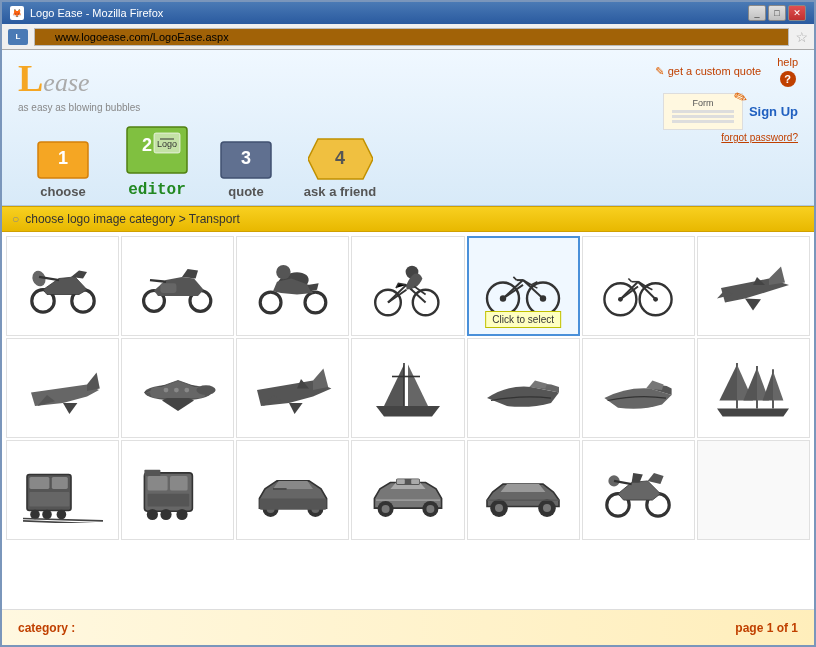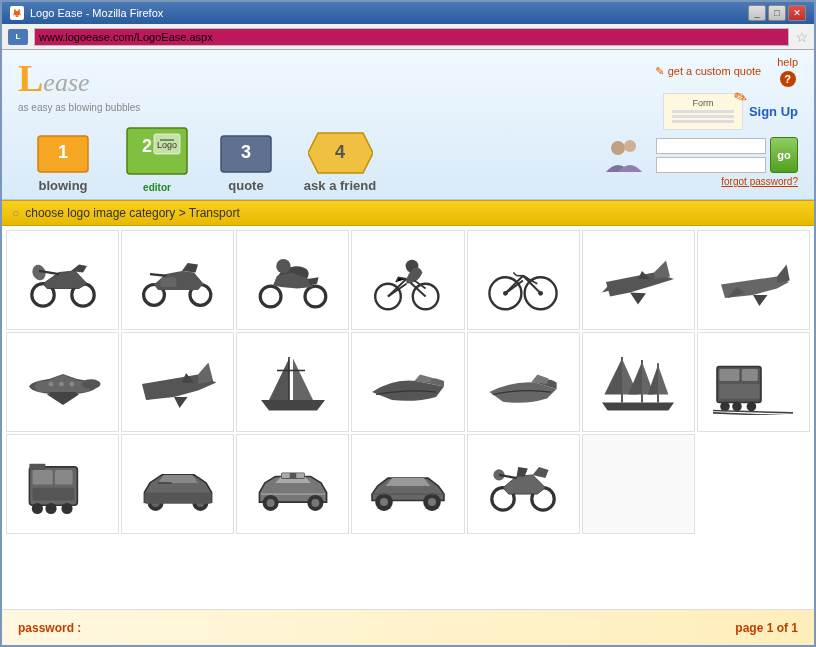--- a/index.html
+++ b/index.html
@@ -34,21 +34,21 @@
     .address-bar {
       background: #f0f0f0;
       border-bottom: 1px solid #aaa;
       padding: 3px 6px;
       display: flex;
       align-items: center;
       gap: 6px;
       height: 26px;
     }
     .addr-icon { width: 20px; height: 16px; background: #4a7ab5; border-radius:2px; display:flex;align-items:center;justify-content:center; color:white; font-size:8px; font-weight:bold; }
-    .addr-input { flex:1; height: 18px; border: 1px solid #bbb; padding: 1px 4px; font-size:11px; background:#be185d; }
+    .addr-input { flex:1; height: 18px; border: 1px solid #bbb; padding: 1px 20px; font-size:11px; background:#a16207; }
     .addr-star { color: #aaa; font-size: 14px; }
 
     
     .page-content {
       flex: 1;
       background: white;
       overflow: hidden;
       display: flex;
       flex-direction: column;
     }
@@ -176,34 +176,34 @@
 
         <div style="display:flex;align-items:flex-end;margin-top:10px;gap:4px;">
 
           <div style="display:flex;flex-direction:column;align-items:center;width:90px;cursor:pointer;">
             <div style="position:relative;width:60px;height:50px;display:flex;align-items:center;justify-content:center;">
               <svg width="60" height="50">
                 <rect x="5" y="8" width="50" height="36" rx="3" fill="#f5a623" stroke="#d4800a" stroke-width="1.5"></rect>
                 <text x="30" y="30" text-anchor="middle" font-size="18" font-weight="bold" fill="white">1</text>
               </svg>
             </div>
-            <span style="font-size:13px;font-weight:bold;color:#555;">blowing</span>
+            <span style="font-size:13px;font-weight:bold;color:#555;">choose</span>
           </div>
 
           <div style="display:flex;flex-direction:column;align-items:center;width:90px;cursor:pointer;">
             <div style="position:relative;width:70px;height:58px;display:flex;align-items:center;justify-content:center;">
               <svg width="70" height="58">
                 <rect x="5" y="4" width="60" height="46" rx="3" fill="#80c040" stroke="#508010" stroke-width="1.5"></rect>
                 <text x="25" y="28" text-anchor="middle" font-size="18" font-weight="bold" fill="white">2</text>
                 <rect x="32" y="10" width="26" height="20" rx="2" fill="#fff8" stroke="#ffffffaa" stroke-width="1"></rect>
                 <text x="45" y="24" text-anchor="middle" font-size="9" fill="#333">Logo</text>
                 <line x1="38" y1="16" x2="52" y2="16" stroke="#333" stroke-width="1"></line>
               </svg>
             </div>
-            <span style="font-size:10px;font-weight:bold;color:#228822;">editor</span>
+            <span style="font-size:16px;font-weight:bold;color:#228822;font-family:Liberation Mono, monospace;">editor</span>
           </div>
 
           <div style="display:flex;flex-direction:column;align-items:center;width:80px;cursor:pointer;">
             <div style="position:relative;width:60px;height:50px;display:flex;align-items:center;justify-content:center;">
               <svg width="60" height="50">
                 <rect x="5" y="8" width="50" height="36" rx="3" fill="#607090" stroke="#405070" stroke-width="1.5"></rect>
                 <text x="30" y="30" text-anchor="middle" font-size="18" font-weight="bold" fill="white">3</text>
               </svg>
             </div>
             <span style="font-size:13px;font-weight:bold;color:#555;">quote</span>
@@ -241,36 +241,20 @@
             <div style="height:3px;background:#ddd;margin:2px 0;"></div>
             <div style="height:3px;background:#ddd;margin:2px 0;"></div>
 
             <div style="position:absolute;right:-6px;top:-6px;font-size:16px;color:#e06000;transform:rotate(-20deg);">✎</div>
           </div>
           <div style="display:flex;flex-direction:column;align-items:center;">
             <span style="font-size:13px;font-weight:bold;color:#2060c0;text-align:right;">Sign Up</span>
           </div>
         </div>
 
-        <div style="display:flex;align-items:center;gap:4px;">
-
-          <div style="position:relative;width:50px;height:38px;">
-            <svg width="50" height="38">
-              <circle cx="16" cy="12" r="7" fill="#c0a080"></circle>
-              <path d="M4 36 Q16 22 28 36" fill="#8070a0"></path>
-              <circle cx="28" cy="10" r="6" fill="#d0b090"></circle>
-              <path d="M16 36 Q28 22 40 36" fill="#9080b0"></path>
-            </svg>
-          </div>
-          <div style="display:flex;flex-direction:column;gap:3px;">
-            <input type="text" class="login-input" placeholder="" style="width: 110px; height: 16px; border: 1px solid rgb(187, 187, 187); font-size: 10px;">
-            <input type="password" class="login-input" placeholder="" style="width: 110px; height: 16px; border: 1px solid rgb(187, 187, 187); font-size: 10px;">
-          </div>
-          <button class="go-btn">go</button>
-        </div>
         <span style="font-size:10px;color:#c04000;text-decoration:underline;cursor:pointer;align-self:flex-end;margin-top:-4px;">forgot password?</span>
       </div>
     </div>
 
     <div class="breadcrumb-bar">
       <span style="color:#888;font-size:12px;">○</span>
       <span>choose logo image category &gt; Transport</span>
     </div>
 
     <div class="image-grid-container">
@@ -317,20 +301,39 @@
             <line x1="25" y1="60" x2="48" y2="44" stroke="#333" stroke-width="2.5"></line>
             <line x1="48" y1="38" x2="55" y2="44" stroke="#333" stroke-width="2.5"></line>
 
             <circle cx="55" cy="22" r="8" fill="#444"></circle>
             <path d="M48 38 Q52 28 58 24 Q65 22 68 30 Q65 38 58 42 L48 44Z" fill="#555"></path>
             <path d="M58 40 L72 50" stroke="#333" stroke-width="2"></path>
             <path d="M48 38 L38 36 L35 42" stroke="#333" stroke-width="2"></path>
           </svg>
         </div>
 
+        <div class="grid-cell has-tooltip" style="border:2px solid #4a90d9; background:#f0f8ff;">
+          <svg class="transport" viewBox="0 0 100 80">
+            <circle cx="25" cy="55" r="20" fill="none" stroke="#333" stroke-width="3"></circle>
+            <circle cx="75" cy="55" r="20" fill="none" stroke="#333" stroke-width="3"></circle>
+            <circle cx="25" cy="55" r="4" fill="#333"></circle>
+            <circle cx="75" cy="55" r="4" fill="#333"></circle>
+
+            <line x1="25" y1="55" x2="50" y2="32" stroke="#333" stroke-width="2.5"></line>
+            <line x1="75" y1="55" x2="50" y2="32" stroke="#333" stroke-width="2.5"></line>
+            <line x1="25" y1="55" x2="50" y2="38" stroke="#333" stroke-width="2.5"></line>
+            <line x1="50" y1="32" x2="60" y2="38" stroke="#333" stroke-width="2.5"></line>
+            <line x1="50" y1="32" x2="42" y2="32" stroke="#333" stroke-width="2.5"></line>
+
+            <path d="M60 38 L68 34 M60 38 L68 42" stroke="#333" stroke-width="2"></path>
+
+            <line x1="42" y1="32" x2="38" y2="28" stroke="#333" stroke-width="2"></line>
+          </svg>
+          <div class="cell-tooltip">Click to select</div>
+        </div>
         <div class="grid-cell">
           <svg class="transport" viewBox="0 0 100 80">
             <circle cx="28" cy="56" r="20" fill="none" stroke="#333" stroke-width="3"></circle>
             <circle cx="72" cy="56" r="20" fill="none" stroke="#333" stroke-width="3"></circle>
             <circle cx="28" cy="56" r="3" fill="#333"></circle>
             <circle cx="72" cy="56" r="3" fill="#333"></circle>
             <line x1="28" y1="56" x2="50" y2="34" stroke="#333" stroke-width="2.5"></line>
             <line x1="72" y1="56" x2="50" y2="34" stroke="#333" stroke-width="2.5"></line>
             <line x1="28" y1="56" x2="50" y2="40" stroke="#333" stroke-width="2.5"></line>
             <line x1="50" y1="34" x2="60" y2="40" stroke="#333" stroke-width="2.5"></line>
@@ -508,19 +511,19 @@
         </div>
 
         <div class="grid-cell" style="background:#f9f9f9;">
         </div>
 
       </div>
     </div>
 
     <div class="footer-bar">
       <div style="display:flex;align-items:center;gap:6px;">
-        <span style="font-size:12px;color:#c04000;font-weight:bold;">password :</span>
+        <span style="font-size:12px;color:#c04000;font-weight:bold;">category :</span>
       </div>
       <span style="font-size:12px;color:#c04000;font-weight:bold;">page  1  of  1</span>
     </div>
 
   </div>
 </div>
 
 </body></html>

